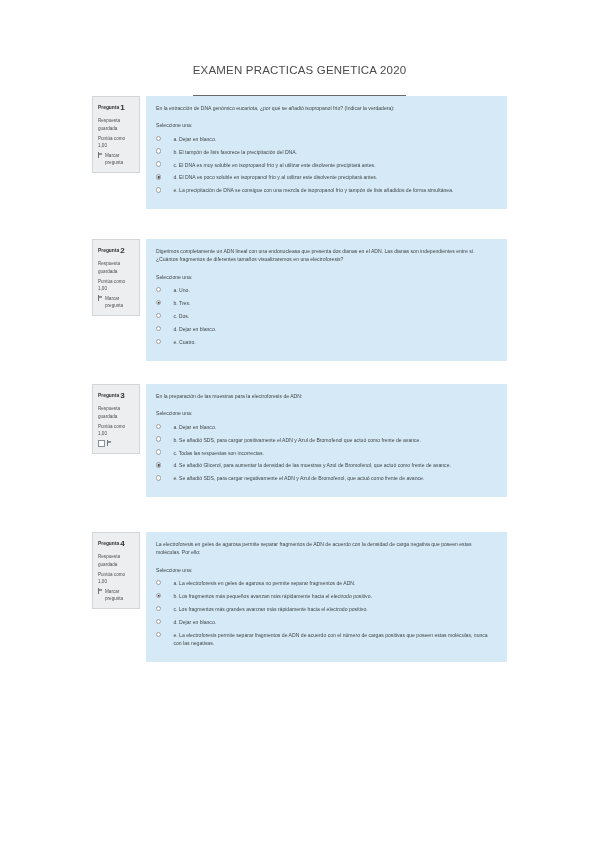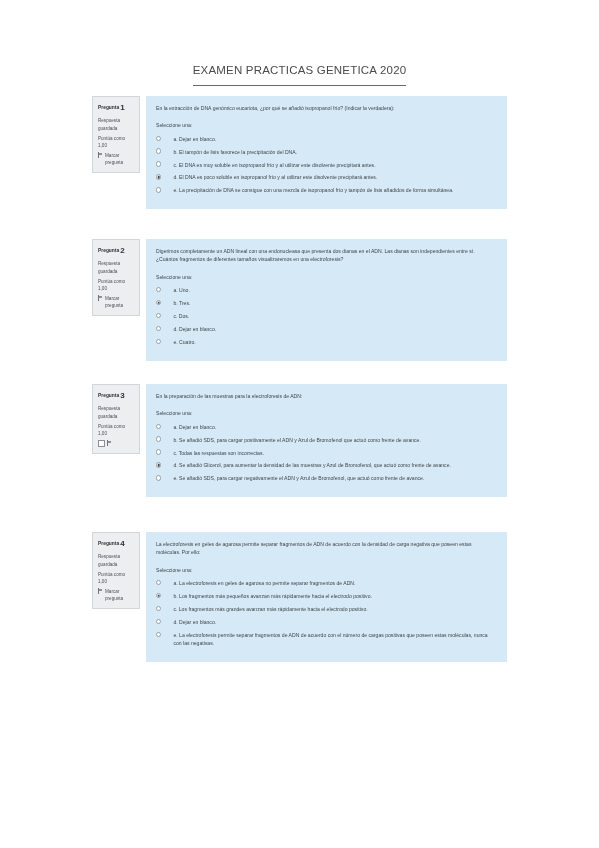--- a/index.html
+++ b/index.html
@@ -28,21 +28,21 @@
     top: 64px;
     width: 599px;
     text-align: center;
     font-size: 11.5px;
     letter-spacing: 0.2px;
     color: #4a4a4a;
     font-family: "Liberation Sans", sans-serif;
   }
   .doc-title span {
     border-bottom: 1px solid #6a6a6a;
-    padding-bottom: 9px;
+    padding-bottom: 19px;
   }
 
   .question-block {
     position: absolute;
     left: 92px;
     width: 415px;
     display: flex;
     align-items: flex-start;
   }
 

